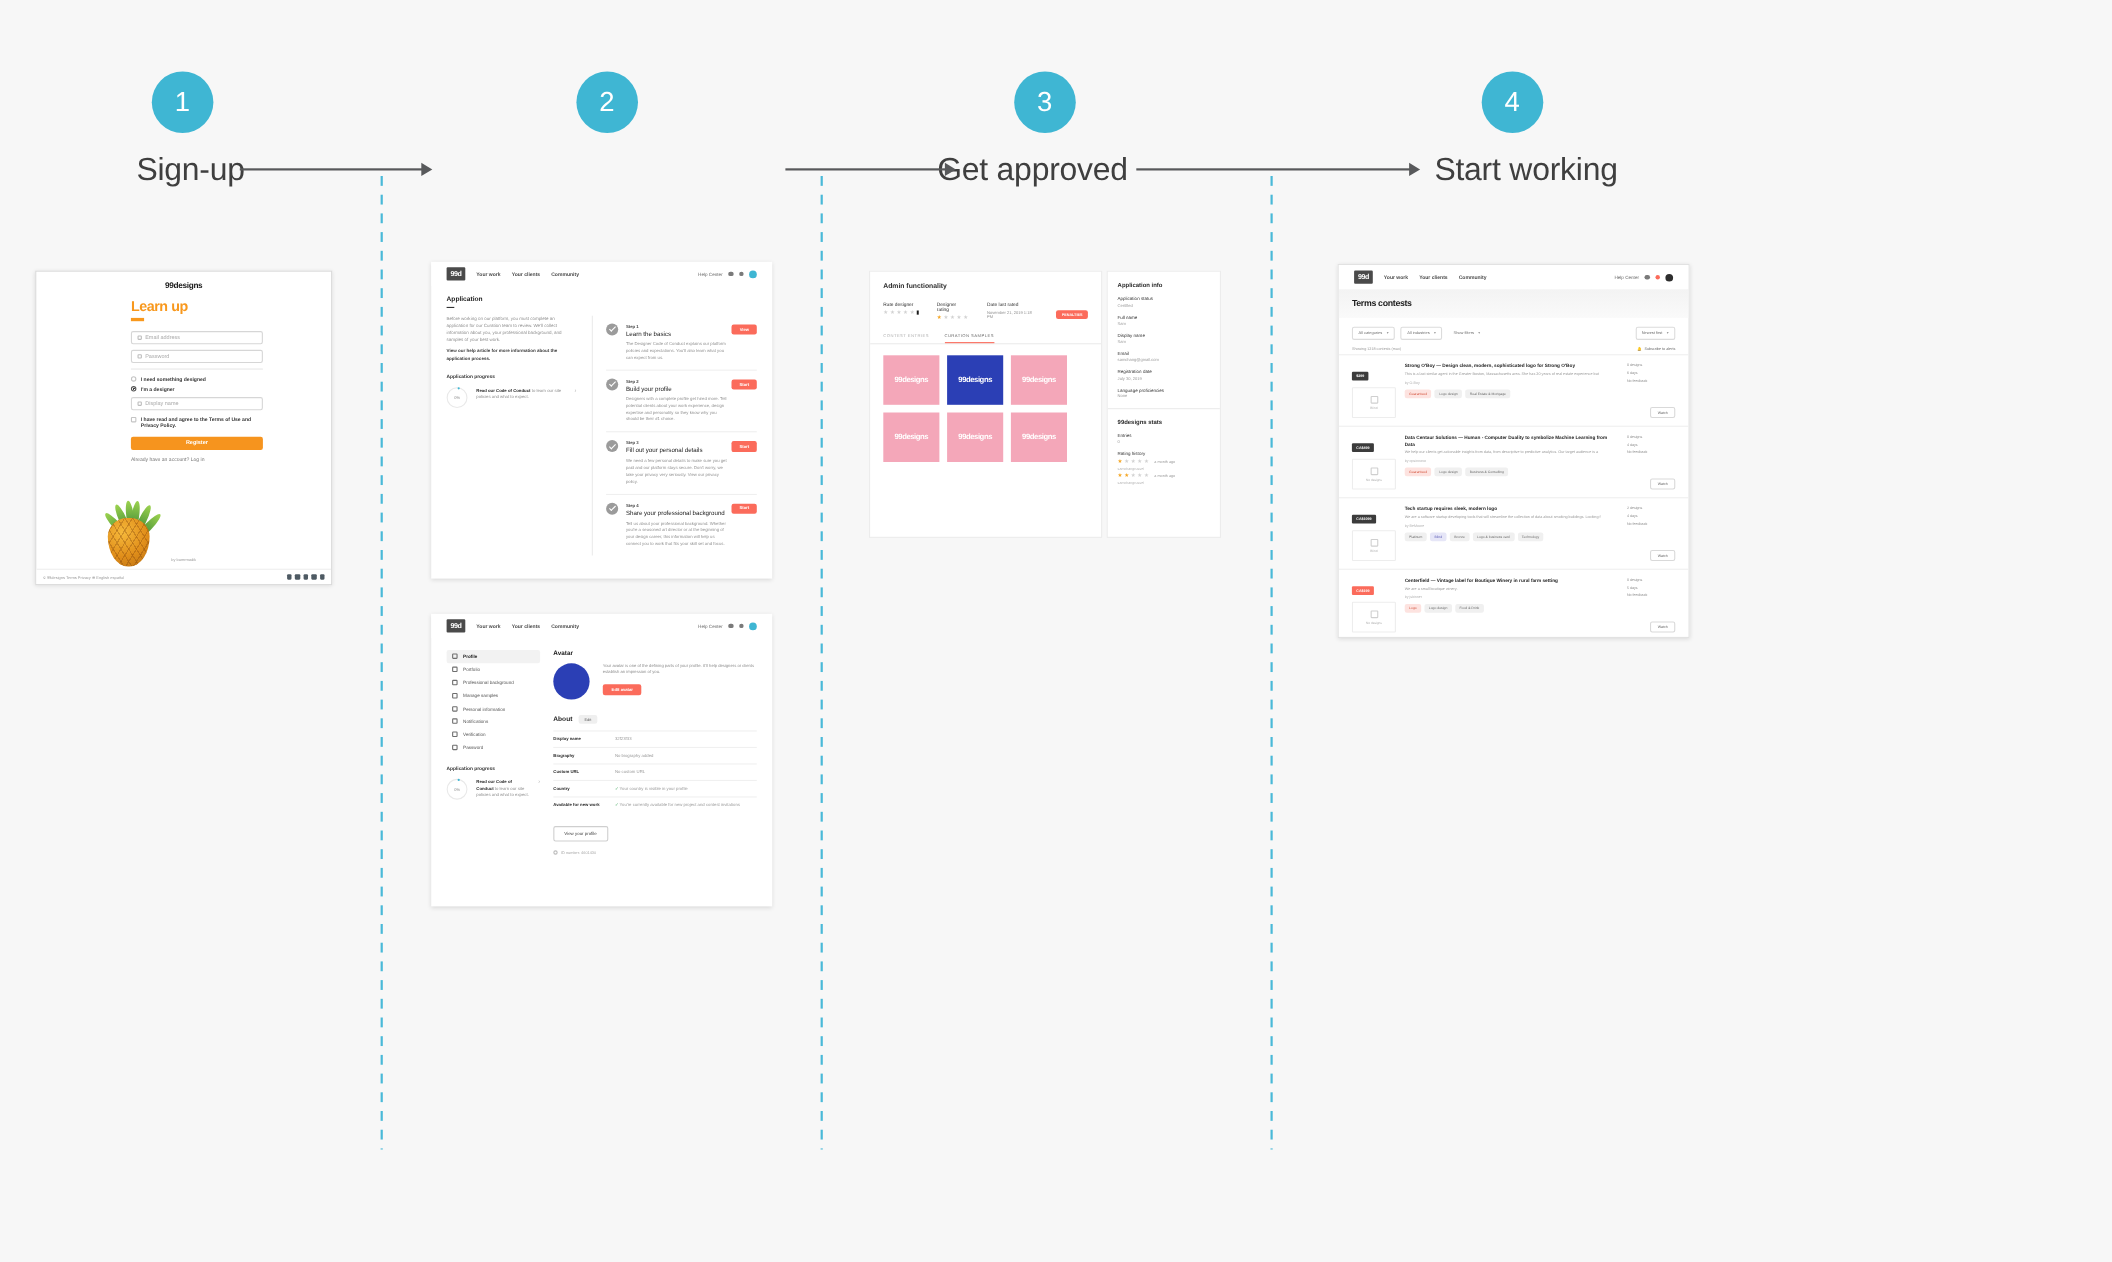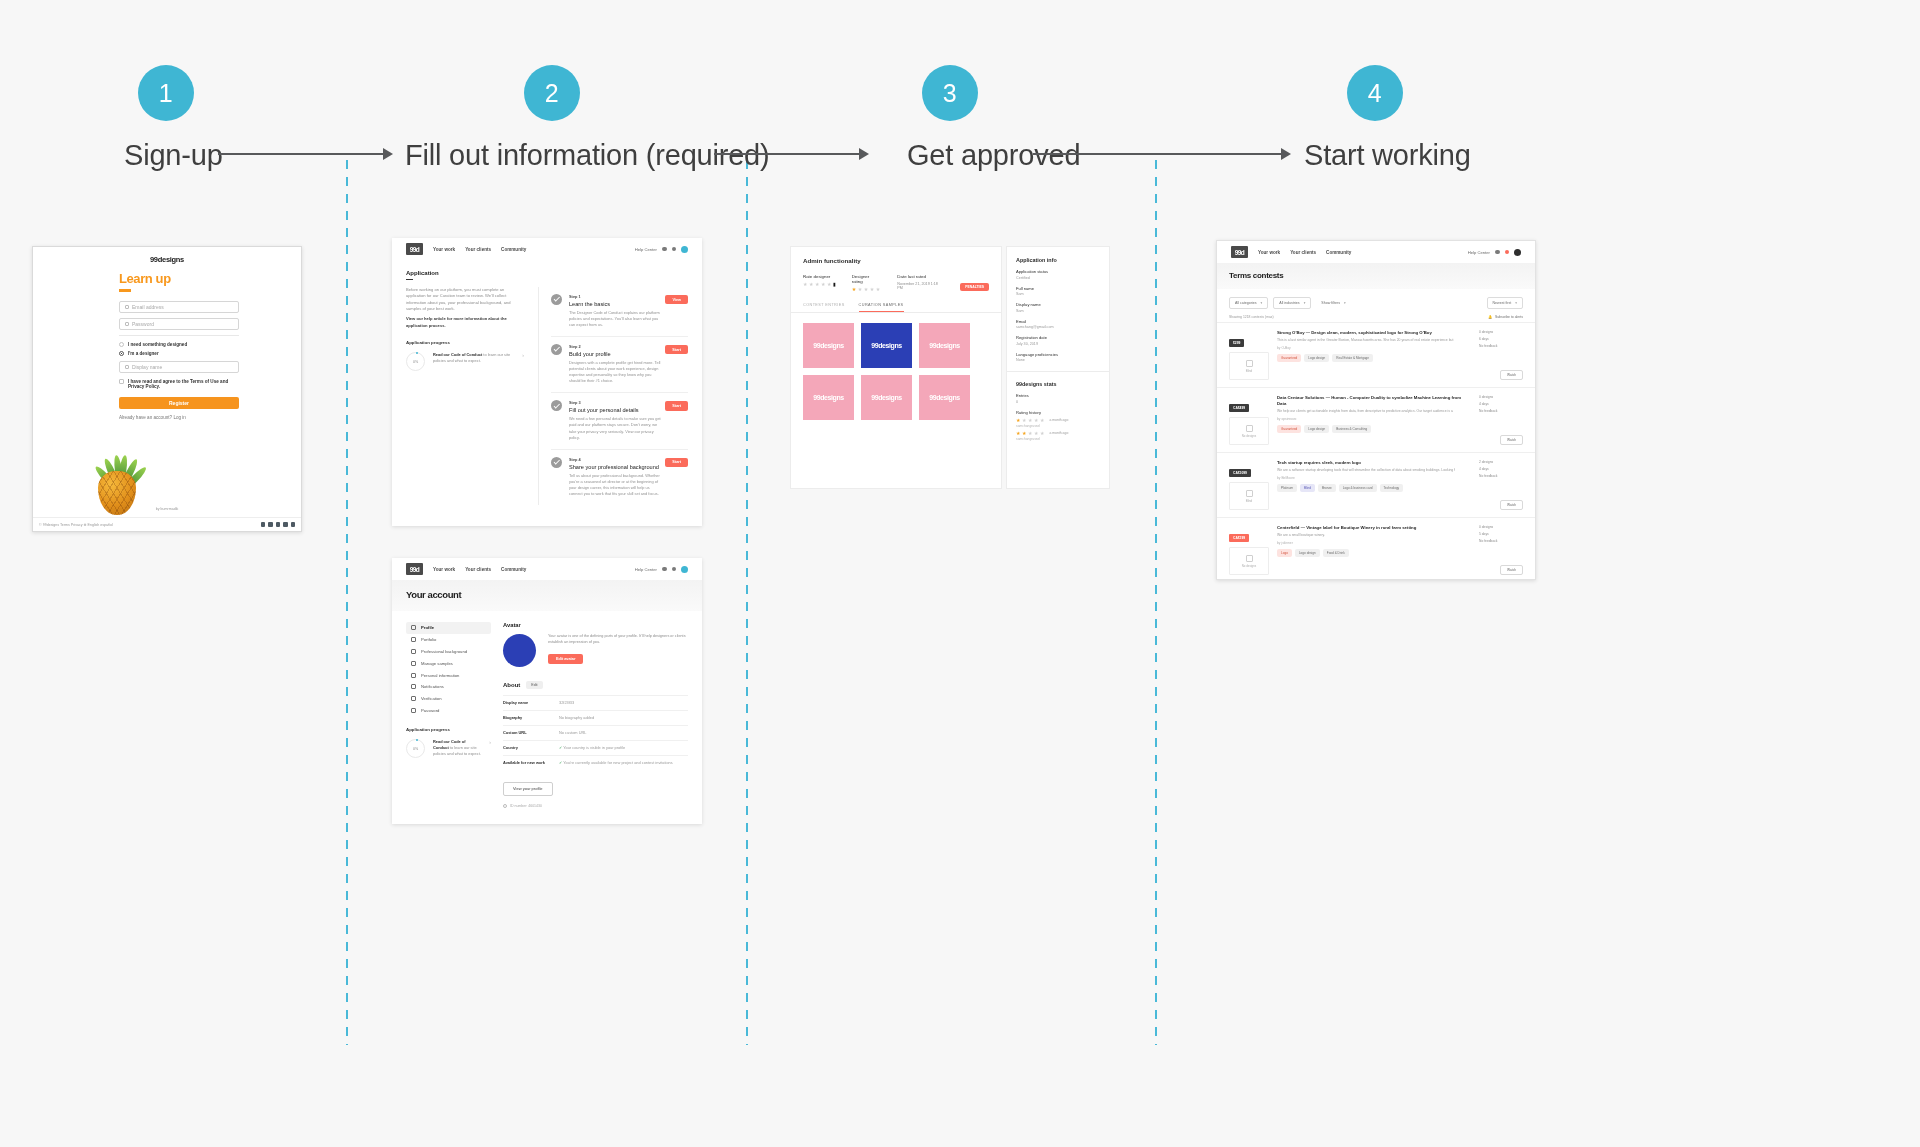--- a/index.html
+++ b/index.html
@@ -237,22 +237,21 @@
       <span>2</span>
     </div>
   <div class="step-badge" style="left:922px;top:65px;">
       <span>3</span>
     </div>
   <div class="step-badge" style="left:1347px;top:65px;">
       <span>4</span>
     </div>
 
   <div class="step-title" style="left:124px;top:139px;">Sign-up</div>
-  <div class="step-title" style="left:405px;top:139px;">Fill out information (required)</div>
-  <div class="step-title" style="left:907px;top:139px;">Get approved</div>
+  <div class="step-title" style="left:852px;top:139px;">Get approved</div>
   <div class="step-title" style="left:1304px;top:139px;">Start working</div>
 
   <div class="arrow" style="left:218px;top:147px;width:175px;">
       <div class="line"></div>
       <div class="head"></div>
     </div>
   <div class="arrow" style="left:714px;top:147px;width:155px;">
       <div class="line"></div>
       <div class="head"></div>
     </div>
@@ -396,23 +395,20 @@
       <div class="logo99">99d</div>
       <span class="nl">Your work</span>
       <span class="nl">Your clients</span>
       <span class="nl">Community</span>
       <span class="right">
         <span class="hl">Help Center</span>
         <span class="ic"></span>
         <span class="ic"></span>
         <span class="av"></span>
       </span>
-    </div>
-    <div class="hero">
-      <h1>Your account</h1>
     </div>
     <div class="acct-body">
       <div class="acct-nav">
         <div class="it active">
             <span class="gi"></span>
             <span>Profile</span>
           </div>
         <div class="it">
             <span class="gi"></span>
             <span>Portfolio</span>

